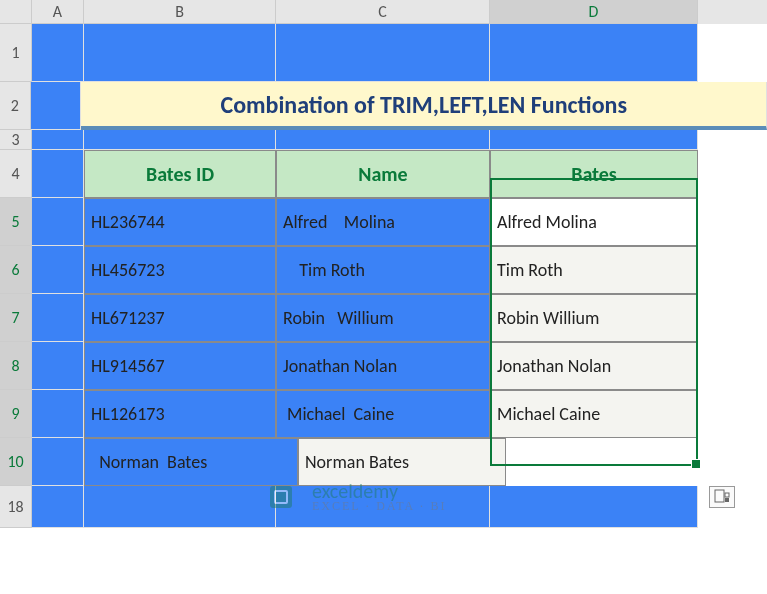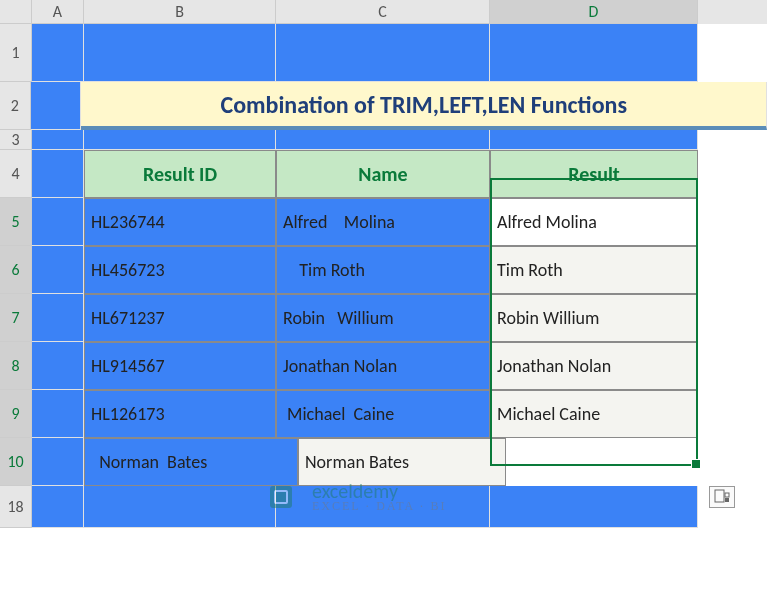--- a/index.html
+++ b/index.html
@@ -204,23 +204,23 @@
     <div class="row-header">3</div>
     <div class="cell col-a"></div>
     <div class="cell col-b"></div>
     <div class="cell col-c"></div>
     <div class="cell col-d"></div>
   </div>
 
   <div class="row">
     <div class="row-header">4</div>
     <div class="cell col-a"></div>
-    <div class="cell header-cell col-b">Result ID</div>
+    <div class="cell header-cell col-b">Bates ID</div>
     <div class="cell header-cell col-c">Name</div>
-    <div class="cell header-cell col-d">Result</div>
+    <div class="cell header-cell col-d">Bates</div>
   </div>
 
   <div class="row">
     <div class="row-header selected">5</div>
     <div class="cell col-a"></div>
     <div class="cell data-cell col-b">HL236744</div>
     <div class="cell data-cell name-cell col-c">Alfred    Molina</div>
     <div class="cell data-cell result-cell result-first col-d">Alfred Molina</div>
   </div>
 

